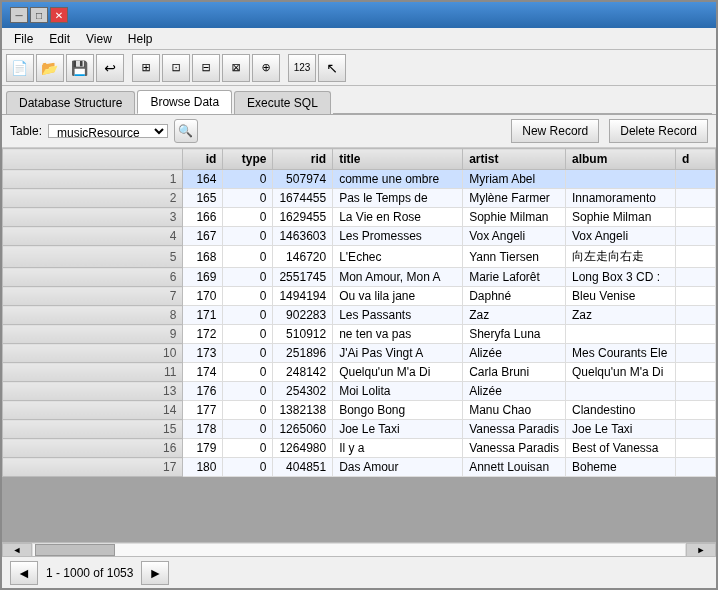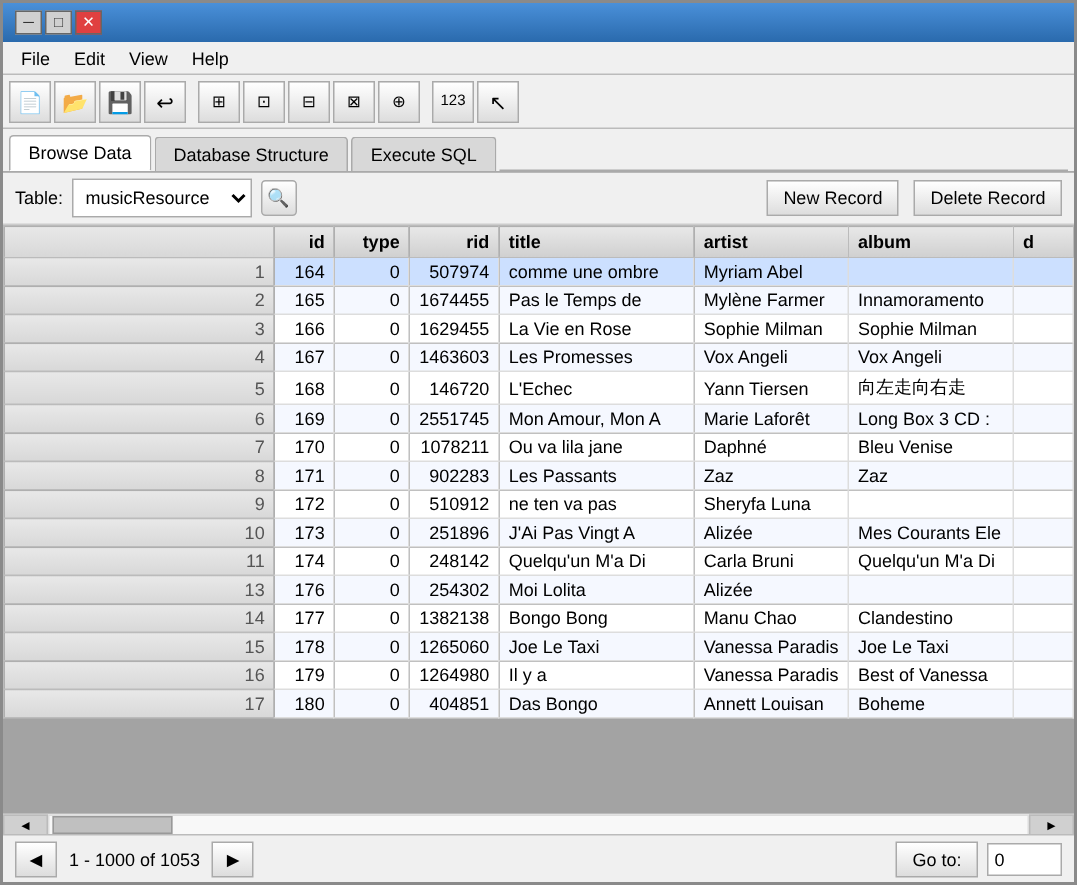--- a/index.html
+++ b/index.html
@@ -128,21 +128,21 @@
       display: flex;
       align-items: center;
       padding: 4px 8px;
       gap: 6px;
       background: #f0f0f0;
       border-bottom: 1px solid #ccc;
       flex-shrink: 0;
     }
     .table-label { font-size: 12px; }
     .table-select {
-      height: 26px;
+      height: 14px;
       border: 1px solid #aaa;
       background: white;
       padding: 0 4px;
       font-size: 12px;
       min-width: 120px;
     }
     .search-btn {
       width: 24px;
       height: 24px;
       border: 1px solid #aaa;
@@ -286,22 +286,22 @@
     <div class="toolbar-btn" style="font-size:11px;">⊡</div>
     <div class="toolbar-btn" style="font-size:11px;">⊟</div>
     <div class="toolbar-btn" style="font-size:11px;">⊠</div>
     <div class="toolbar-btn" style="font-size:11px;">⊕</div>
     <div class="toolbar-sep"></div>
     <div class="toolbar-btn" style="font-size:10px;">123</div>
     <div class="toolbar-btn">↖</div>
   </div>
 
   <div class="tabs-bar">
+    <div class="tab">Database Structure</div>
     <div class="tab active">Browse Data</div>
-    <div class="tab">Database Structure</div>
     <div class="tab">Execute SQL</div>
     <div class="tab-divider"></div>
   </div>
 
   <div class="content-area">
 
     <div class="table-toolbar">
       <span class="table-label">Table:</span>
       <select class="table-select">
         <option>musicResource</option>
@@ -383,21 +383,21 @@
               <td class="col-rid">2551745</td>
               <td class="col-title">Mon Amour, Mon A</td>
               <td class="col-artist">Marie Laforêt</td>
               <td class="col-album">Long Box 3 CD :</td>
               <td class="col-d"></td>
             </tr>
             <tr>
               <td class="row-num-col">7</td>
               <td class="col-id">170</td>
               <td class="col-type">0</td>
-              <td class="col-rid">1078211</td>
+              <td class="col-rid">1494194</td>
               <td class="col-title">Ou va lila jane</td>
               <td class="col-artist">Daphné</td>
               <td class="col-album">Bleu Venise</td>
               <td class="col-d"></td>
             </tr>
             <tr>
               <td class="row-num-col">8</td>
               <td class="col-id">171</td>
               <td class="col-type">0</td>
               <td class="col-rid">902283</td>
@@ -474,40 +474,36 @@
               <td class="col-title">Il y a</td>
               <td class="col-artist">Vanessa Paradis</td>
               <td class="col-album">Best of Vanessa</td>
               <td class="col-d"></td>
             </tr>
             <tr>
               <td class="row-num-col">17</td>
               <td class="col-id">180</td>
               <td class="col-type">0</td>
               <td class="col-rid">404851</td>
-              <td class="col-title">Das Bongo</td>
+              <td class="col-title">Das Amour</td>
               <td class="col-artist">Annett Louisan</td>
               <td class="col-album">Boheme</td>
               <td class="col-d"></td>
             </tr>
           </tbody>
       </table>
     </div>
 
     <div style="display:flex; height:14px; background:#f0f0f0; border-top:1px solid #bbb; flex-shrink:0;">
       <div style="width:30px; height:14px; background:#d0d0d0; border:1px solid #bbb; display:flex; align-items:center; justify-content:center; font-size:9px; cursor:pointer;">◄</div>
       <div style="flex:1; height:14px; background:#f8f8f8; border:1px solid #ddd;">
         <div style="width:80px; height:12px; background:#c0c0c0; border:1px solid #999; margin-left:2px;"></div>
       </div>
       <div style="width:30px; height:14px; background:#d0d0d0; border:1px solid #bbb; display:flex; align-items:center; justify-content:center; font-size:9px; cursor:pointer;">►</div>
     </div>
 
     <div class="status-bar">
       <div class="nav-btn">◄</div>
       <span class="page-info">1 - 1000 of 1053</span>
       <div class="nav-btn">►</div>
-      <div class="goto-section">
-        <button class="goto-btn">Go to:</button>
-        <input class="goto-input" type="text" value="0" style="">
-      </div>
     </div>
   </div>
 </div>
 
 </body></html>

